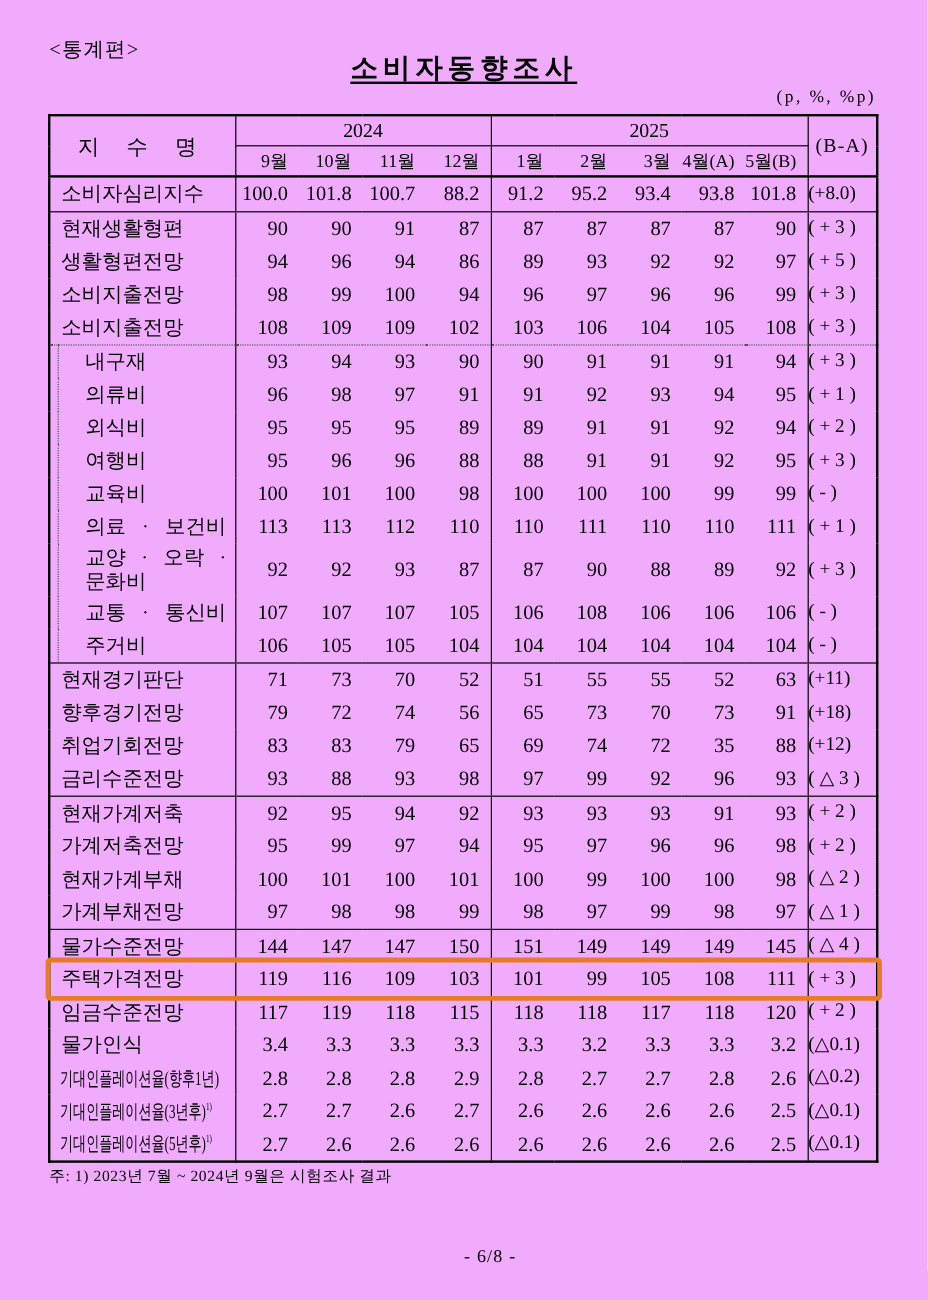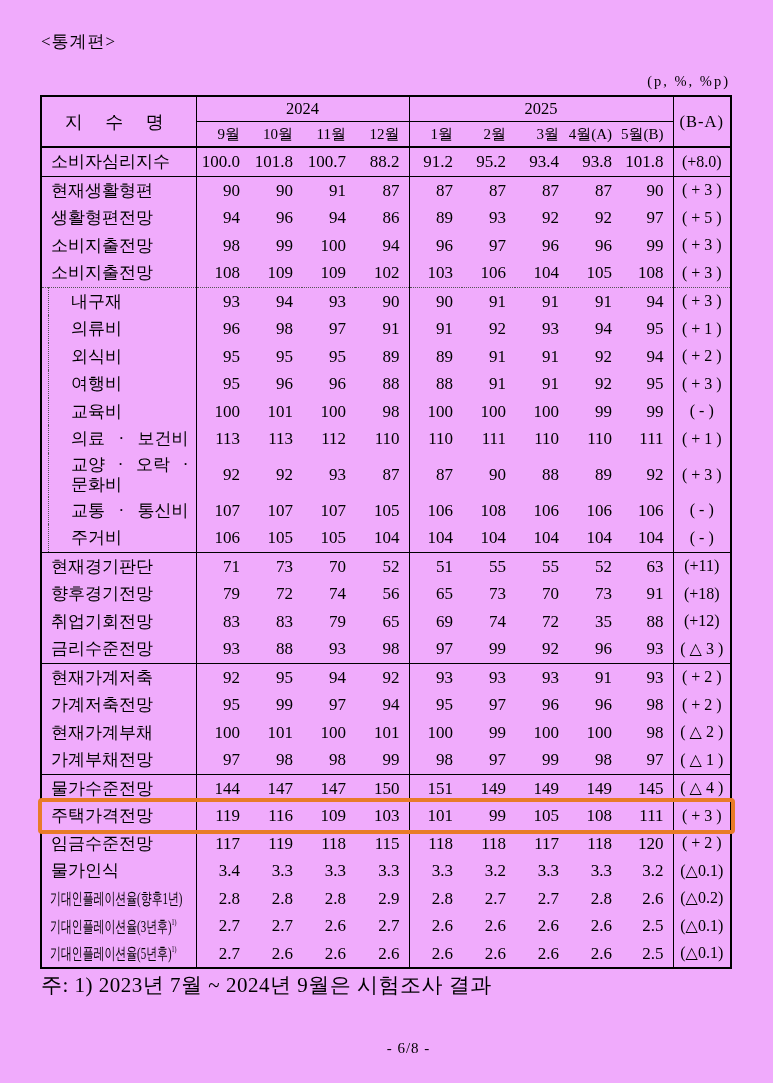--- a/index.html
+++ b/index.html
@@ -32,32 +32,35 @@
   td.label { text-align:justify; text-align-last:justify; white-space:pre-line; padding-left:9px; padding-right:7px; }
   td.sub-label { padding-left:29px; position:relative; }
   td.sub-label::before { content:""; position:absolute; left:6px; top:0; bottom:0; border-left:1px dotted #555; }
   tr.dotted-top td.sub-label::before { top:-1px; }
 
   tr.cond td.label { text-align-last:left; text-align:left; white-space:nowrap; padding-left:8px; }
   .cond-inner { display:inline-block; transform:scaleX(0.66); transform-origin:0 50%; font-size:16.5px; white-space:nowrap; }
   sup { font-size:9px; vertical-align:super; }
 
   td.num { text-align:right; padding-right:9px; font-variant-numeric:lining-nums; }
-  td.diff { text-align:center; font-size:16px; white-space:nowrap; }
+  td.diff { font-size:16px; white-space:nowrap; }
 
   #hl-box { position:absolute; border:4px solid #e87b28; border-radius:4px; pointer-events:none; box-sizing:border-box; }
 
-  .note { position:absolute; left:41px; top:971px; font-size:21px; letter-spacing:0.5px; }
+  .note { position:absolute; left:41px; top:971px; font-size:13px; letter-spacing:0.5px; }
   .pagenum { position:absolute; left:0; top:1040px; width:773px; text-align:center; font-size:15px; letter-spacing:1px;padding-left:22px; }
 </style>
 </head>
 <body>
 
 <div class="page">
   <div class="corner">&lt;통계편&gt;</div>
+  <div class="title-wrap">
+    <span class="title">소비자동향조사</span>
+  </div>
   <div class="units">(p, %, %p)</div>
 
   <table id="main-table">
     <colgroup>
       <col style="width:155px">
       <col style="width:53px">
         <col style="width:53px">
         <col style="width:53px">
         <col style="width:54px">
       <col style="width:53px">

